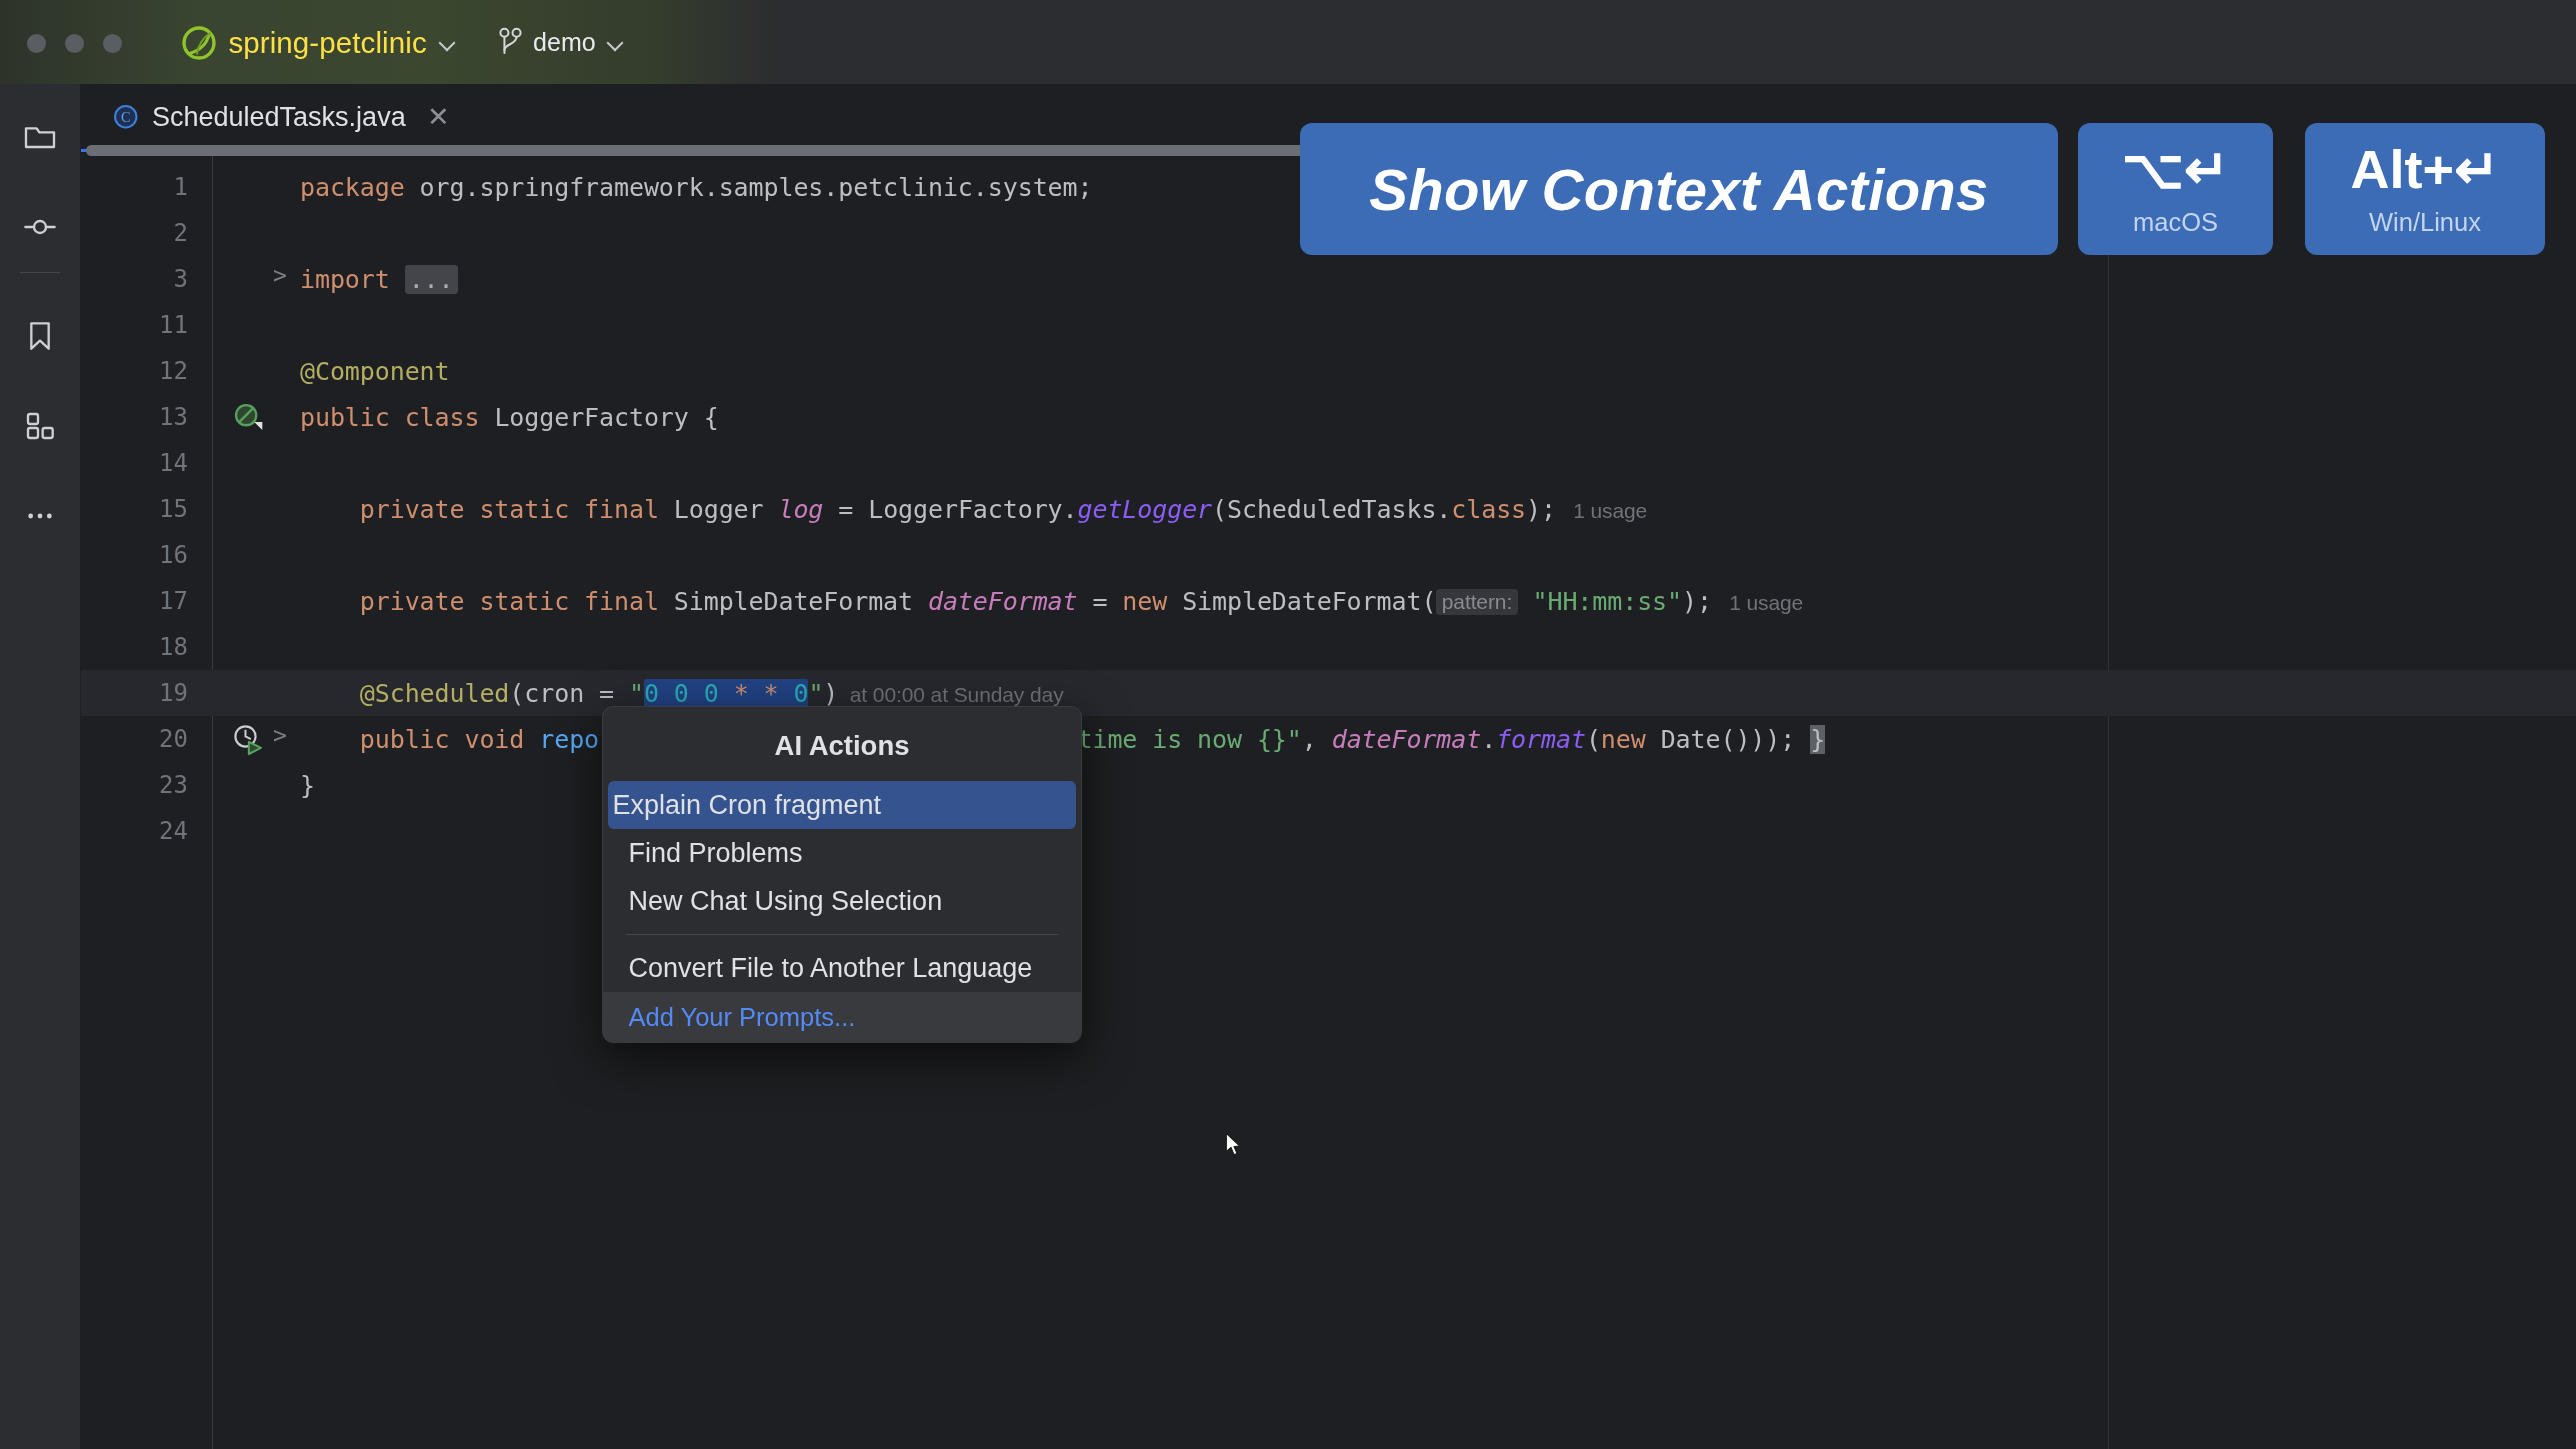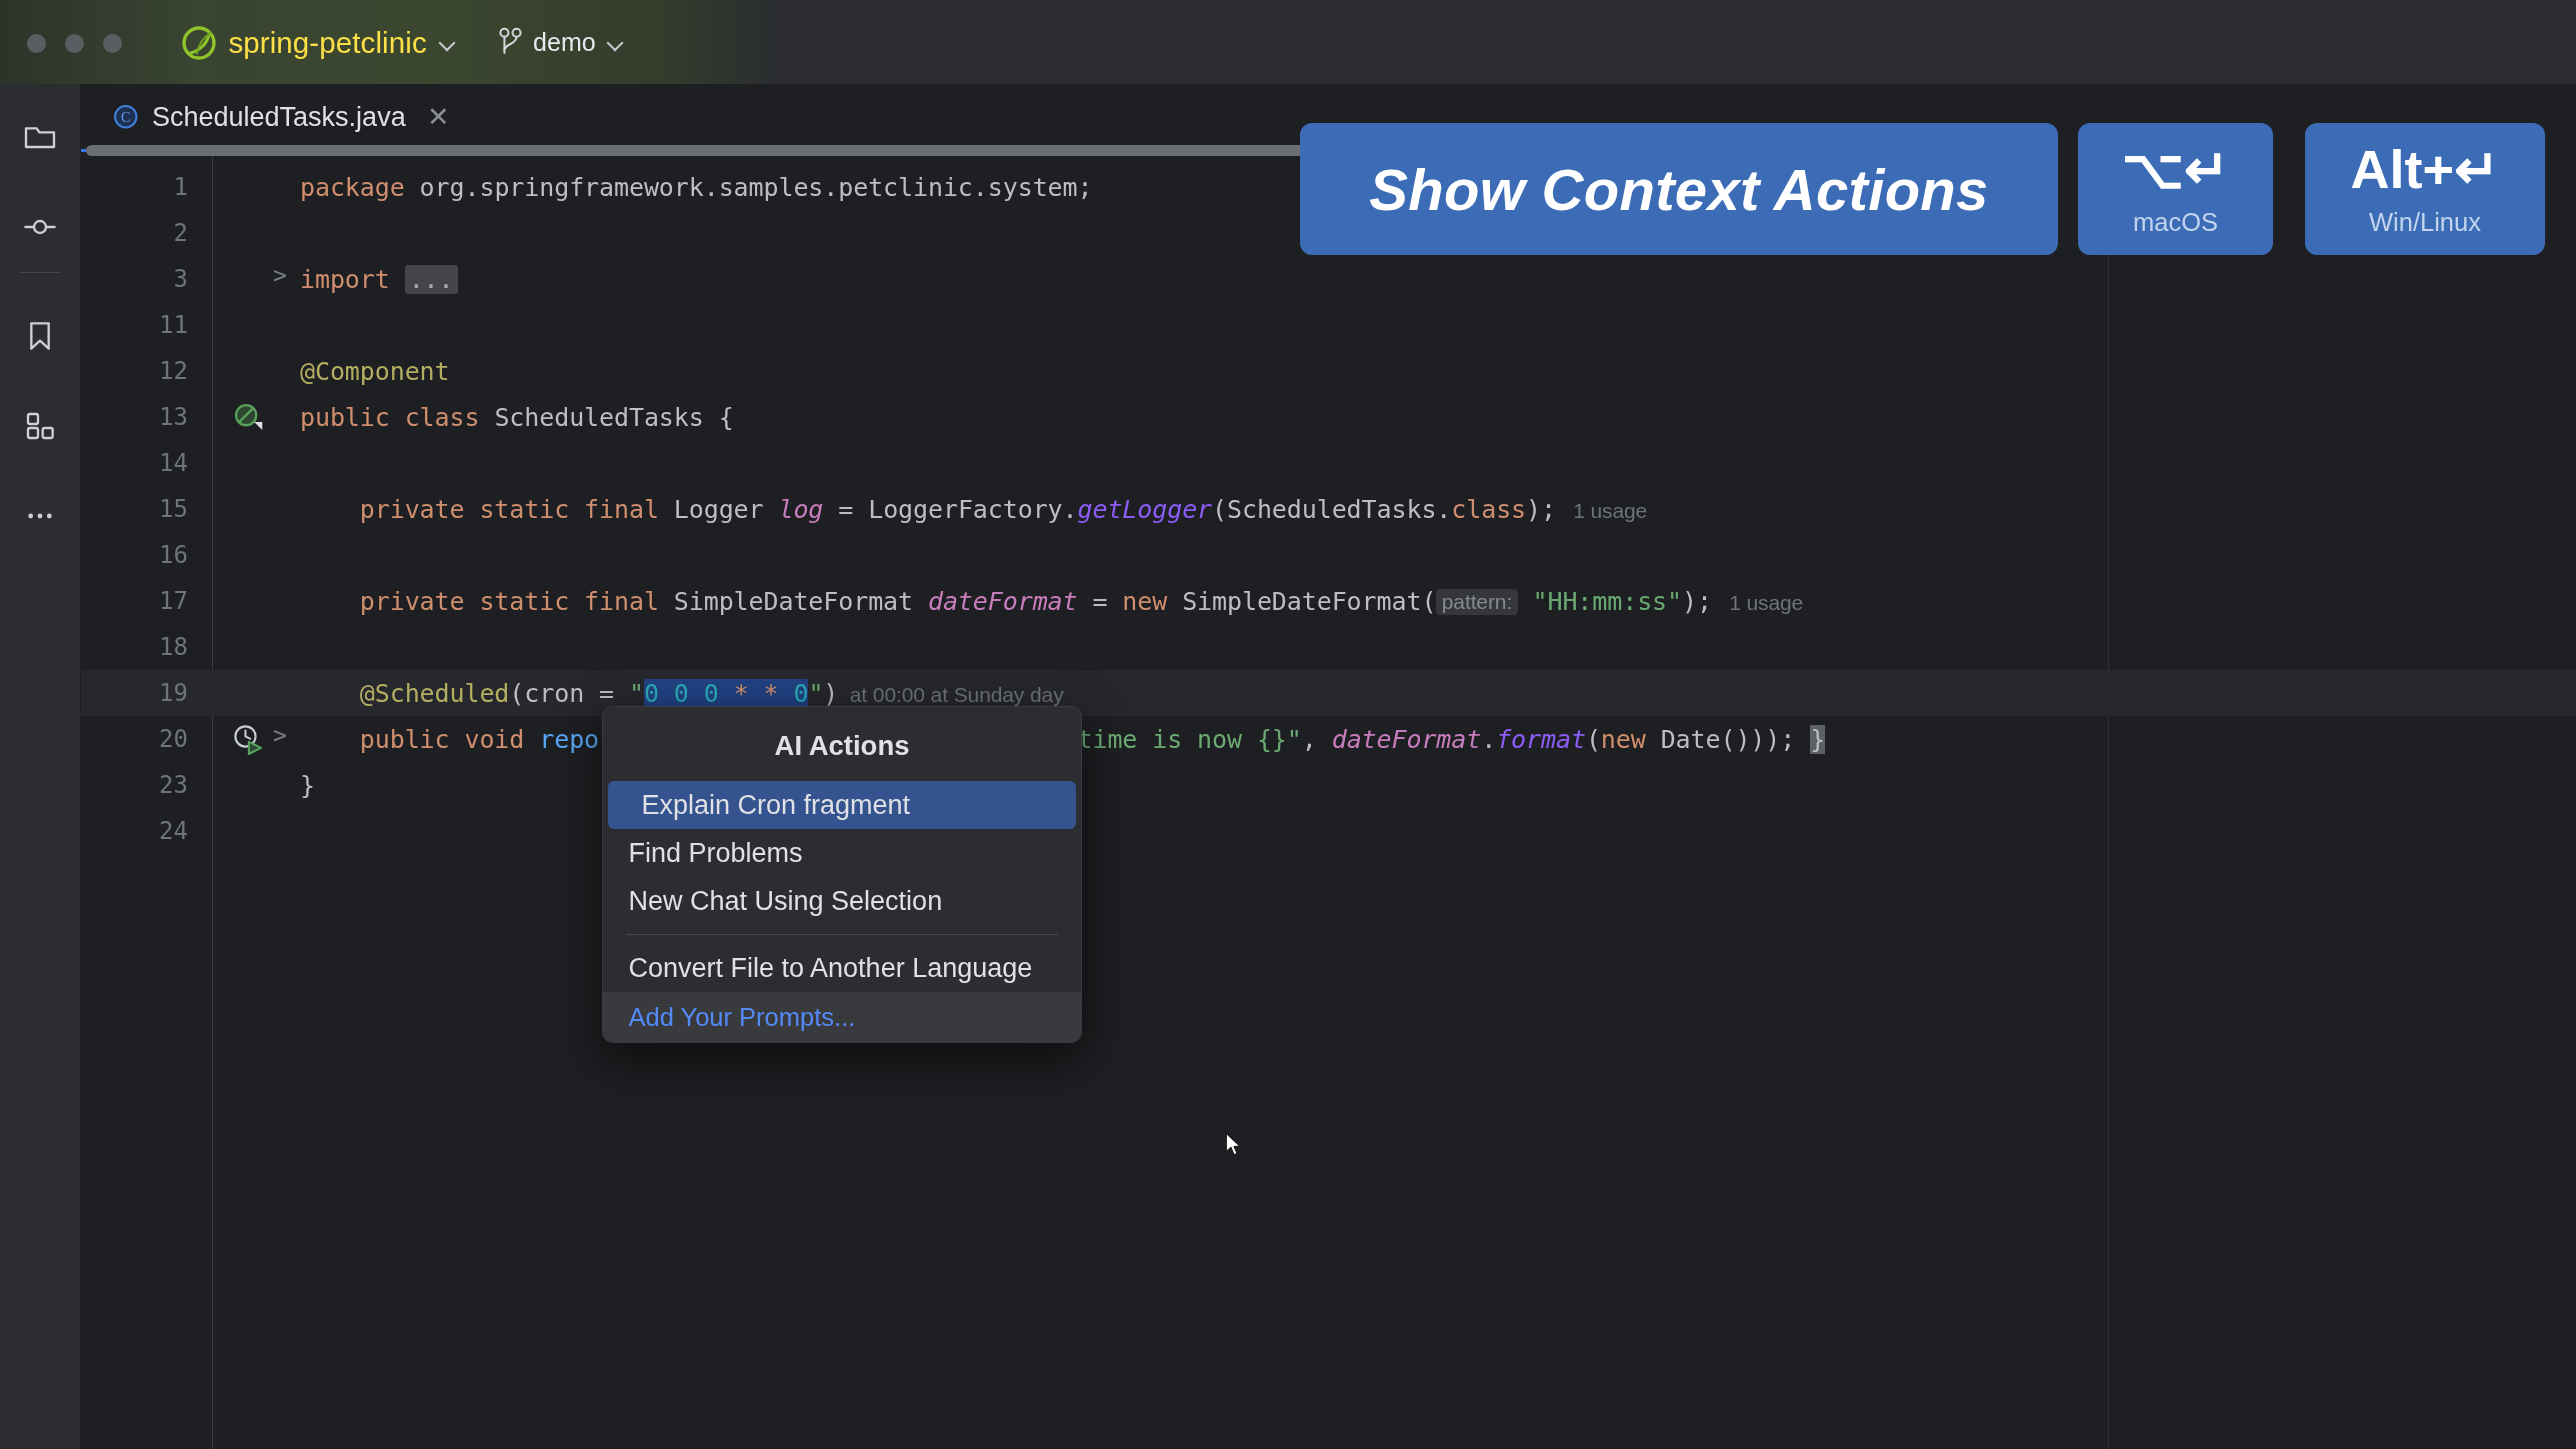--- a/index.html
+++ b/index.html
@@ -120,21 +120,21 @@
     overflow:hidden; z-index:40;margin-left:20px;
   }
   .popup-title {
     text-align:center; color:#dfe1e5; font-size:27.5px; font-weight:bold;
     padding:23px 0 19px 0;
   }
   .popup-item {
     height:48px; display:flex; align-items:center; padding-left:25.5px;
     color:#dfe1e5; font-size:27px;
   }
-  .popup-item.sel { background:#35538f; margin:0 5.4px; border-radius:6px; padding-left:33px; }
+  .popup-item.sel { background:#35538f; margin:0 5.4px; border-radius:6px; padding-left:4px; }
   .popup-sep { height:0.7px; background:#45474b; margin:9.4px 23px; }
   .popup-footer {
     background:#383a3e; height:50px; display:flex; align-items:center; padding-left:25.5px;
   }
   .popup-footer span { color:#548af7; font-size:25.5px; }
 
   
   .badge-main {
     position:absolute; left:1300px; top:123px; width:758px; height:132px;
     background:#3b6cb5; border-radius:12px;
@@ -267,21 +267,21 @@
           <div class="lnum">12</div>
           <div class="code"><span class="ann">@Component</span></div>
         </div>
         <div class="row">
           <div class="lnum">13</div>
           <div class="gutter-icon"><svg width="35" height="35" viewBox="0 0 52 52">
               <circle cx="24" cy="24" r="15" fill="#2e4530" stroke="#57a05b" stroke-width="3.5"></circle>
               <path d="M14 34 L34 14" stroke="#57a05b" stroke-width="3.5"></path>
               <path d="M36 34 L48 34 L48 46 Z" fill="#dfe1e5"></path>
             </svg></div>
-          <div class="code"><span class="kw">public class </span><span class="cls">ScheduledTasks </span><span class="txt">{</span></div>
+          <div class="code"><span class="kw">public class </span><span class="cls">LoggerFactory </span><span class="txt">{</span></div>
         </div>
         <div class="row">
           <div class="lnum">14</div>
           <div class="code"></div>
         </div>
         <div class="row">
           <div class="lnum">15</div>
           <div class="code"><span class="txt">    </span><span class="kw">private static final </span><span class="cls">Logger </span><span class="fld">log</span><span class="txt"> = LoggerFactory.</span><span class="mth">getLogger</span><span class="txt">(ScheduledTasks.</span><span class="kw">class</span><span class="txt">);</span><span class="hint">   1 usage</span></div>
         </div>
         <div class="row">

